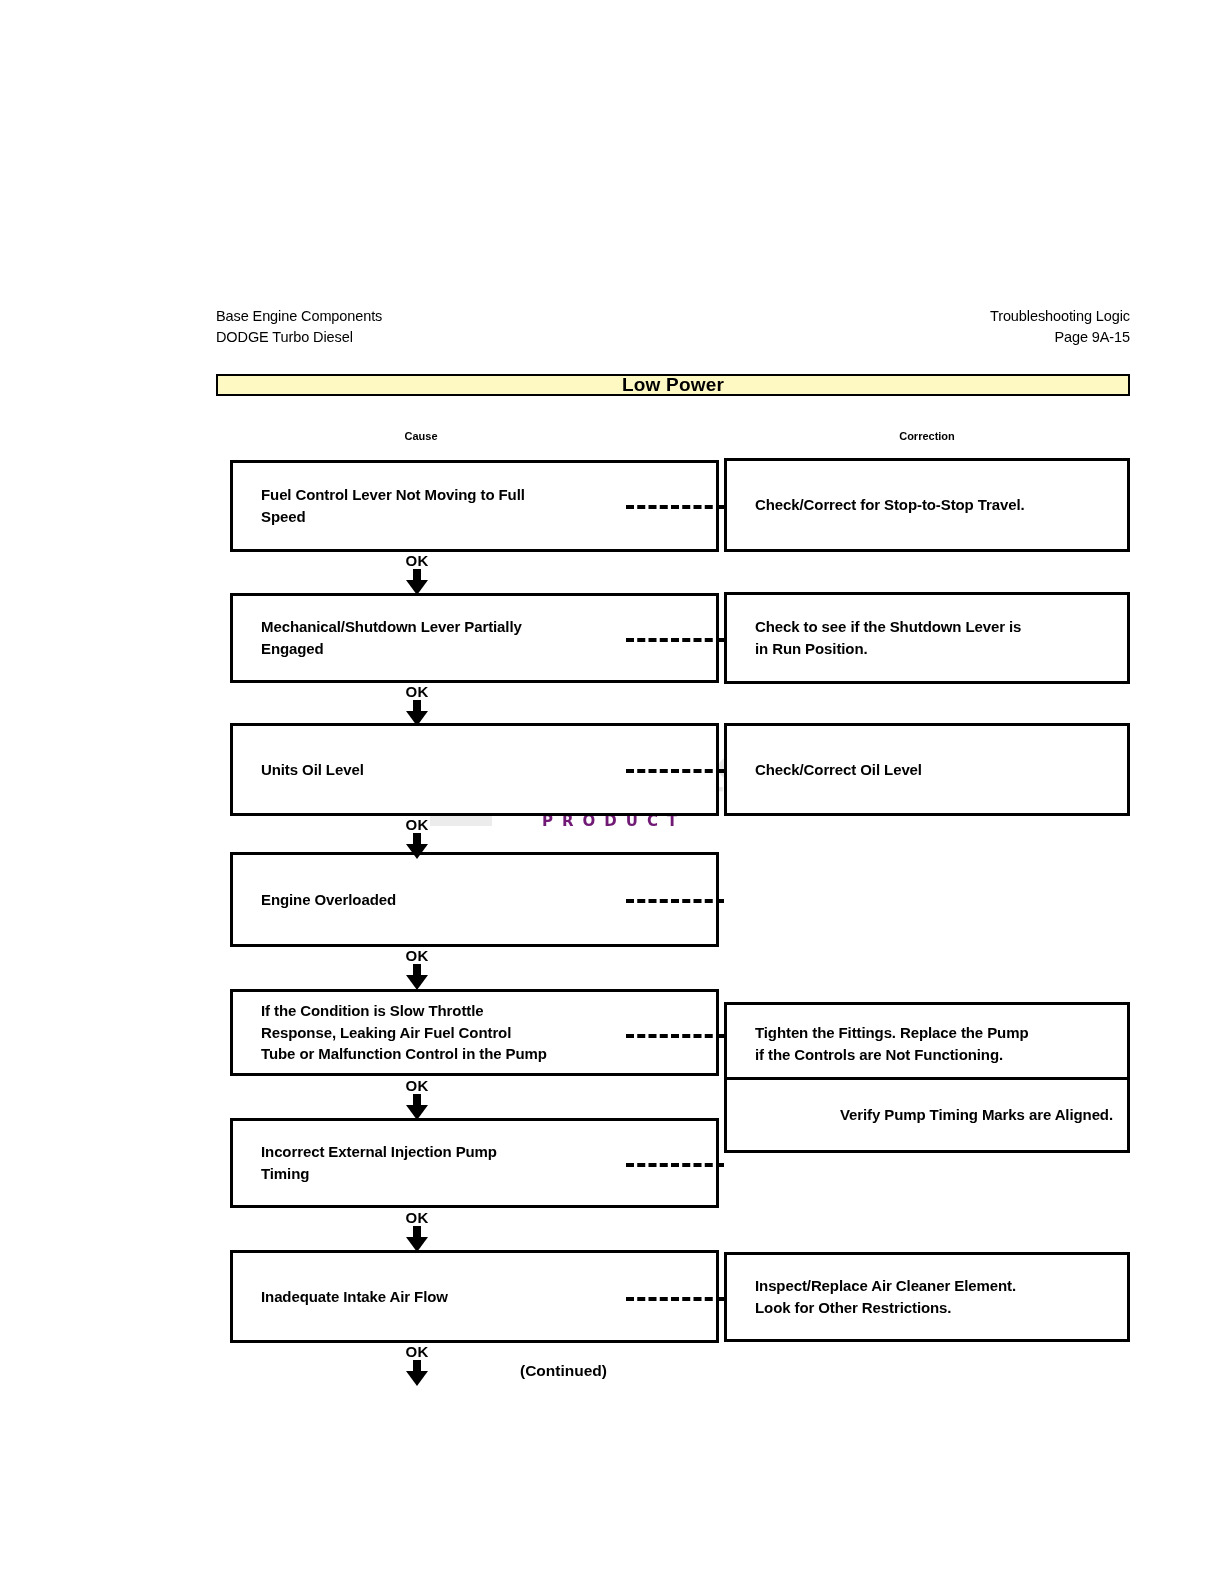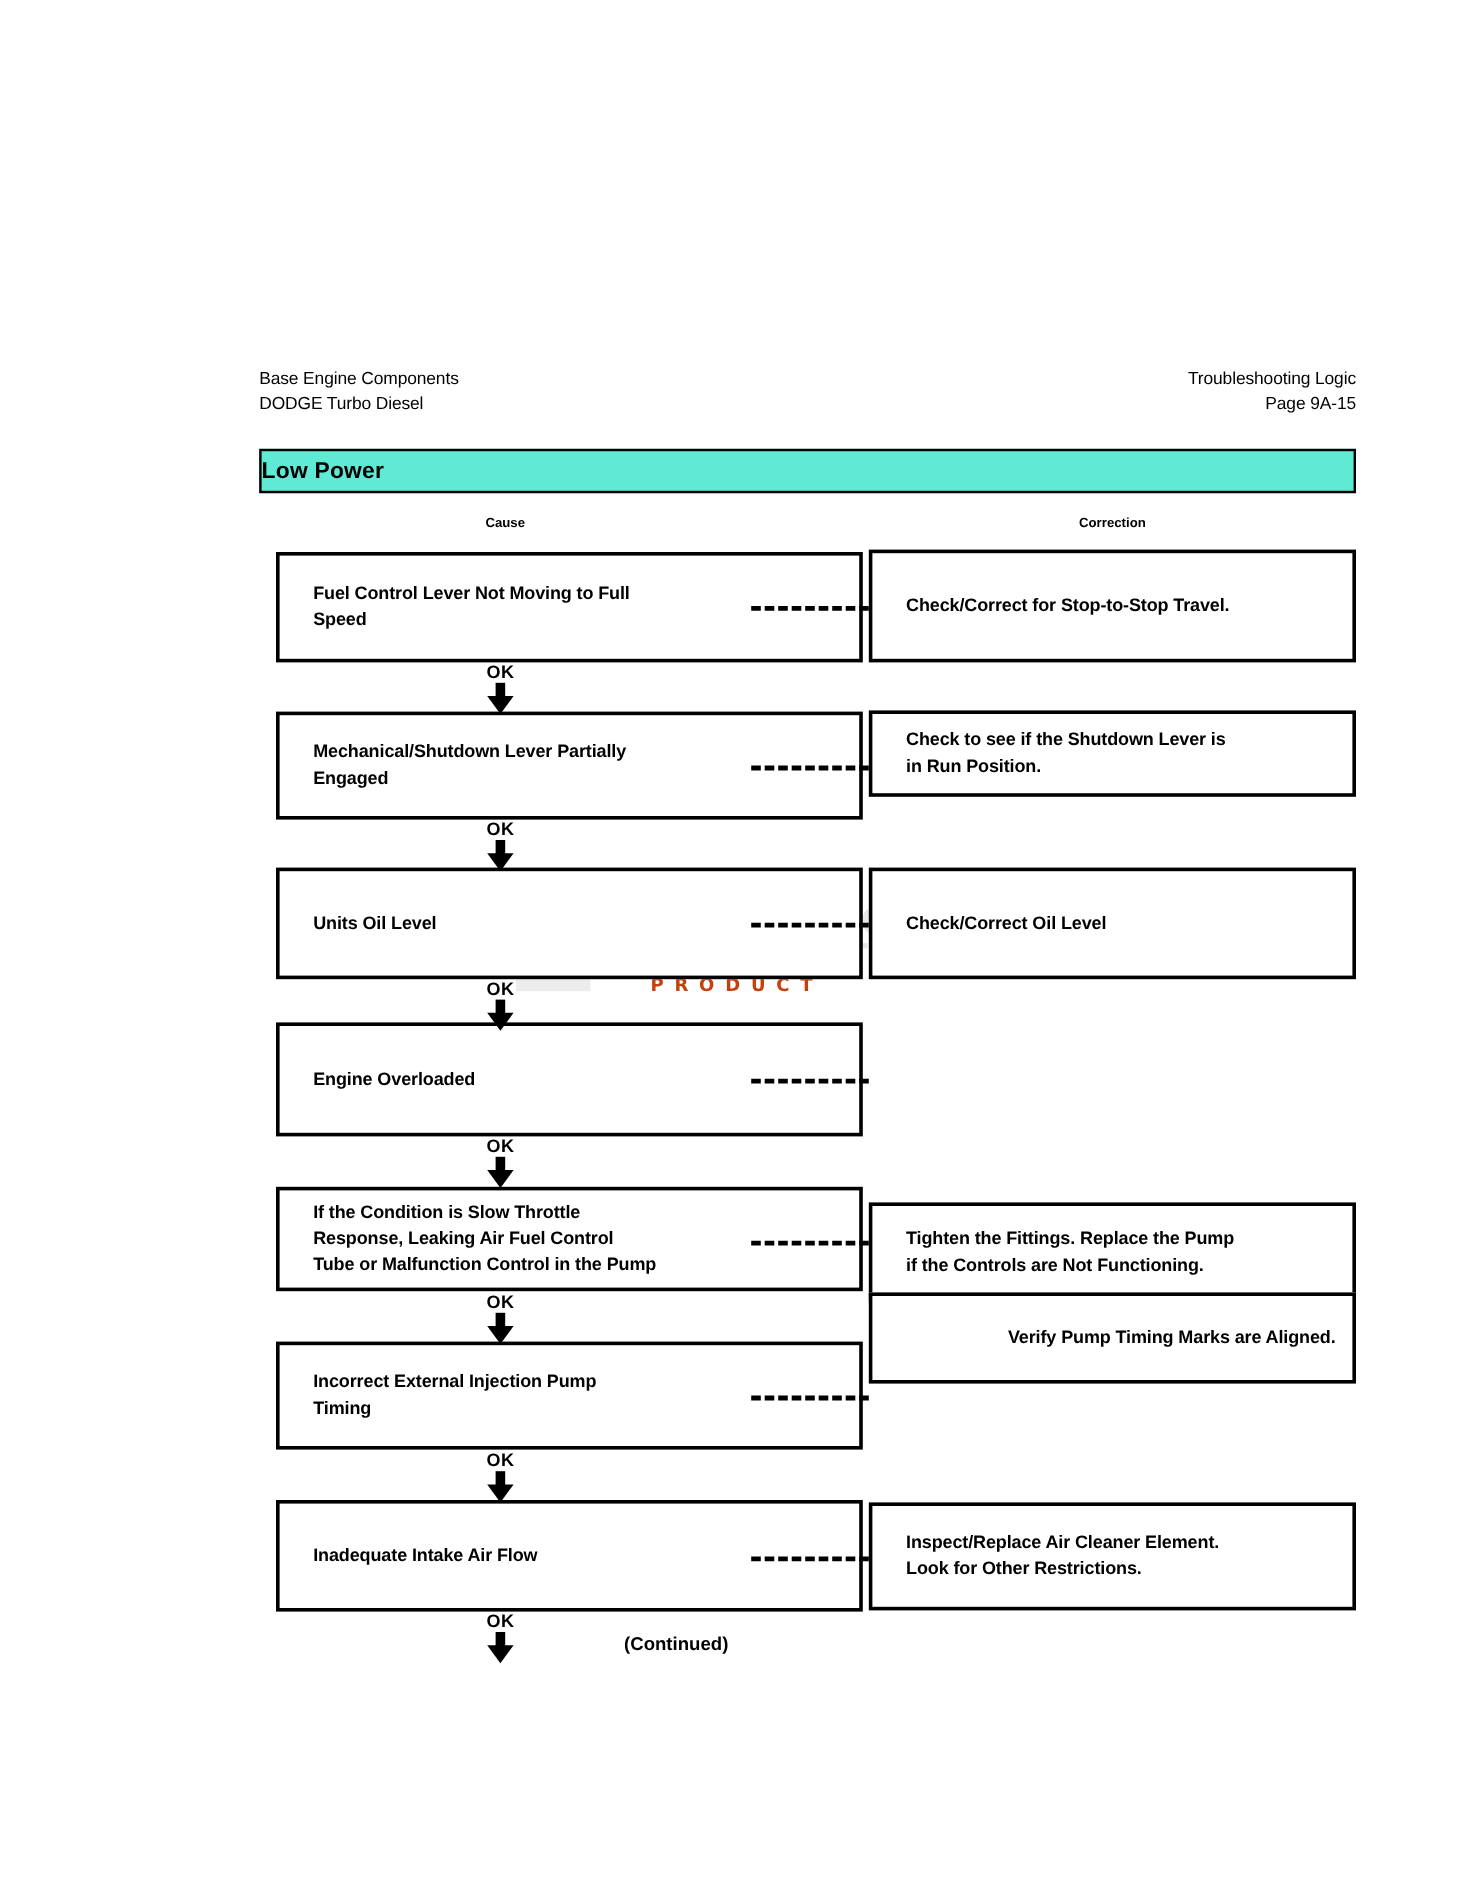--- a/index.html
+++ b/index.html
@@ -42,26 +42,27 @@
     white-space: pre-line;
   }
   .runhead-right { text-align: right; }
 
   
   .title-bar {
     position: absolute;
     left: 216px;
     top: 374px;
     width: 914px;
-    height: 37px;
+    height: 22px;
     border: 2px solid #000;
     box-sizing: border-box;
     display: flex;
     align-items: center;
-    background: #5eead4;
+    justify-content: center;
+    background: #fef9c3;
   }
   .title-bar-text {
     font-size: 19px;
     font-weight: bold;
     letter-spacing: 0.2px;
   }
 
   
   .col-head {
     position: absolute;
@@ -218,21 +219,21 @@
   }
   .wm-line1, .wm-line2, .wm-line3 {
     position: absolute;
     color: #e6e6e6;
     font-weight: bold;
     font-family: "DejaVu Sans", sans-serif;
     white-space: nowrap;
   }
   .wm-line1 { left: 108px; top: -2px; font-size: 31px; letter-spacing: 0.5px; }
   .wm-line2 { left: 108px; top: 28px; font-size: 31px; letter-spacing: 0.5px; }
-  .wm-line3 { left: 112px; top: 60px; font-size: 15px; letter-spacing: 9px; color: #c2410c; }
+  .wm-line3 { left: 112px; top: 60px; font-size: 15px; letter-spacing: 9px; color: #701a75; }
 </style>
 </head>
 <body>
 
 <div class="page">
 
   <div class="runhead">
     <div class="runhead-block runhead-left">Base Engine Components
 DODGE Turbo Diesel</div>
     <div class="runhead-block runhead-right">Troubleshooting Logic
@@ -265,21 +266,21 @@
 Speed</div>
       </div>
       <div class="node correction" style="top: 458px; height: 94px;">
         <div class="node-text">Check/Correct for Stop-to-Stop Travel.</div>
       </div>
       <div class="link" style="top: 505px;"></div>
       <div class="node cause" style="top: 593px; height: 90px;">
         <div class="node-text">Mechanical/Shutdown Lever Partially
 Engaged</div>
       </div>
-      <div class="node correction" style="top: 592px; height: 72px;">
+      <div class="node correction" style="top: 592px; height: 92px;">
         <div class="node-text">Check to see if the Shutdown Lever is
 in Run Position.</div>
       </div>
       <div class="link" style="top: 638px;"></div>
       <div class="node cause" style="top: 723px; height: 93px;">
         <div class="node-text">Units Oil Level</div>
       </div>
       <div class="node correction" style="top: 723px; height: 93px;">
         <div class="node-text">Check/Correct Oil Level</div>
       </div>

